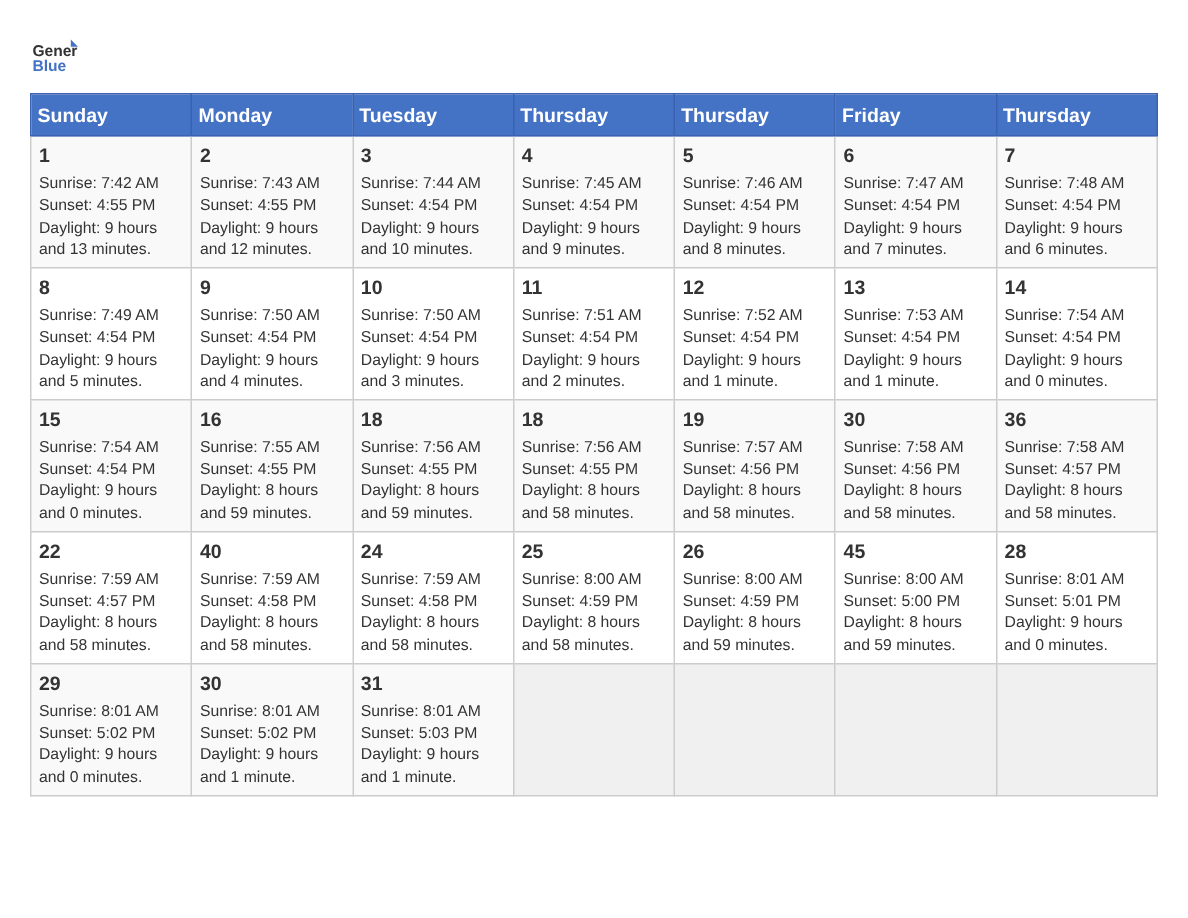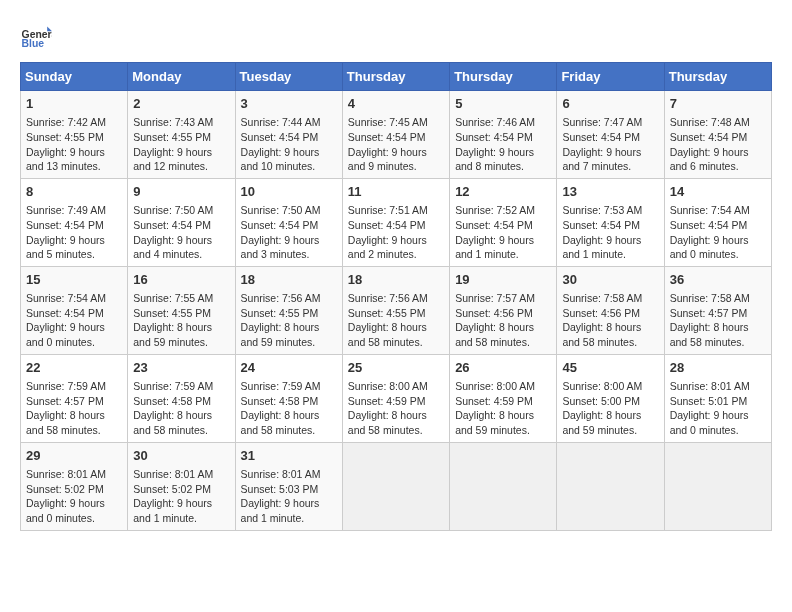--- a/index.html
+++ b/index.html
@@ -130,21 +130,21 @@
         <td><span class="day-num">15</span><span>Sunrise: 7:54 AM<br>Sunset: 4:54 PM<br>Daylight: 9 hours<br>and 0 minutes.</span></td>
         <td><span class="day-num">16</span><span>Sunrise: 7:55 AM<br>Sunset: 4:55 PM<br>Daylight: 8 hours<br>and 59 minutes.</span></td>
         <td><span class="day-num">18</span><span>Sunrise: 7:56 AM<br>Sunset: 4:55 PM<br>Daylight: 8 hours<br>and 59 minutes.</span></td>
         <td><span class="day-num">18</span><span>Sunrise: 7:56 AM<br>Sunset: 4:55 PM<br>Daylight: 8 hours<br>and 58 minutes.</span></td>
         <td><span class="day-num">19</span><span>Sunrise: 7:57 AM<br>Sunset: 4:56 PM<br>Daylight: 8 hours<br>and 58 minutes.</span></td>
         <td><span class="day-num">30</span><span>Sunrise: 7:58 AM<br>Sunset: 4:56 PM<br>Daylight: 8 hours<br>and 58 minutes.</span></td>
         <td><span class="day-num">36</span><span>Sunrise: 7:58 AM<br>Sunset: 4:57 PM<br>Daylight: 8 hours<br>and 58 minutes.</span></td>
       </tr>
       <tr>
         <td><span class="day-num">22</span><span>Sunrise: 7:59 AM<br>Sunset: 4:57 PM<br>Daylight: 8 hours<br>and 58 minutes.</span></td>
-        <td><span class="day-num">23</span><span>Sunrise: 7:59 AM<br>Sunset: 4:58 PM<br>Daylight: 8 hours<br>and 58 minutes.</span></td>
+        <td><span class="day-num">40</span><span>Sunrise: 7:59 AM<br>Sunset: 4:58 PM<br>Daylight: 8 hours<br>and 58 minutes.</span></td>
         <td><span class="day-num">24</span><span>Sunrise: 7:59 AM<br>Sunset: 4:58 PM<br>Daylight: 8 hours<br>and 58 minutes.</span></td>
         <td><span class="day-num">25</span><span>Sunrise: 8:00 AM<br>Sunset: 4:59 PM<br>Daylight: 8 hours<br>and 58 minutes.</span></td>
         <td><span class="day-num">26</span><span>Sunrise: 8:00 AM<br>Sunset: 4:59 PM<br>Daylight: 8 hours<br>and 59 minutes.</span></td>
         <td><span class="day-num">45</span><span>Sunrise: 8:00 AM<br>Sunset: 5:00 PM<br>Daylight: 8 hours<br>and 59 minutes.</span></td>
         <td><span class="day-num">28</span><span>Sunrise: 8:01 AM<br>Sunset: 5:01 PM<br>Daylight: 9 hours<br>and 0 minutes.</span></td>
       </tr>
       <tr>
         <td><span class="day-num">29</span><span>Sunrise: 8:01 AM<br>Sunset: 5:02 PM<br>Daylight: 9 hours<br>and 0 minutes.</span></td>
         <td><span class="day-num">30</span><span>Sunrise: 8:01 AM<br>Sunset: 5:02 PM<br>Daylight: 9 hours<br>and 1 minute.</span></td>
         <td><span class="day-num">31</span><span>Sunrise: 8:01 AM<br>Sunset: 5:03 PM<br>Daylight: 9 hours<br>and 1 minute.</span></td>

